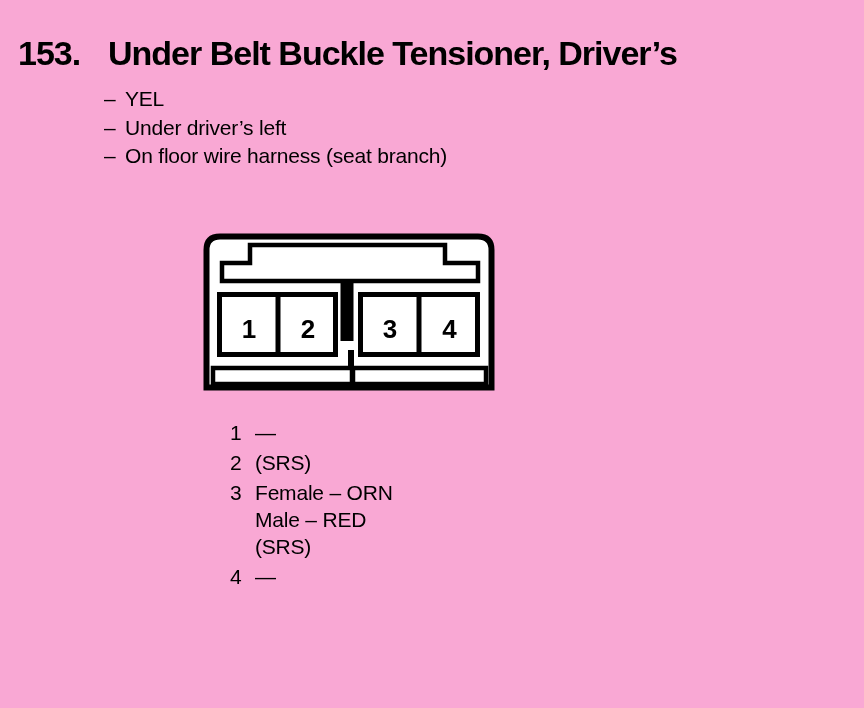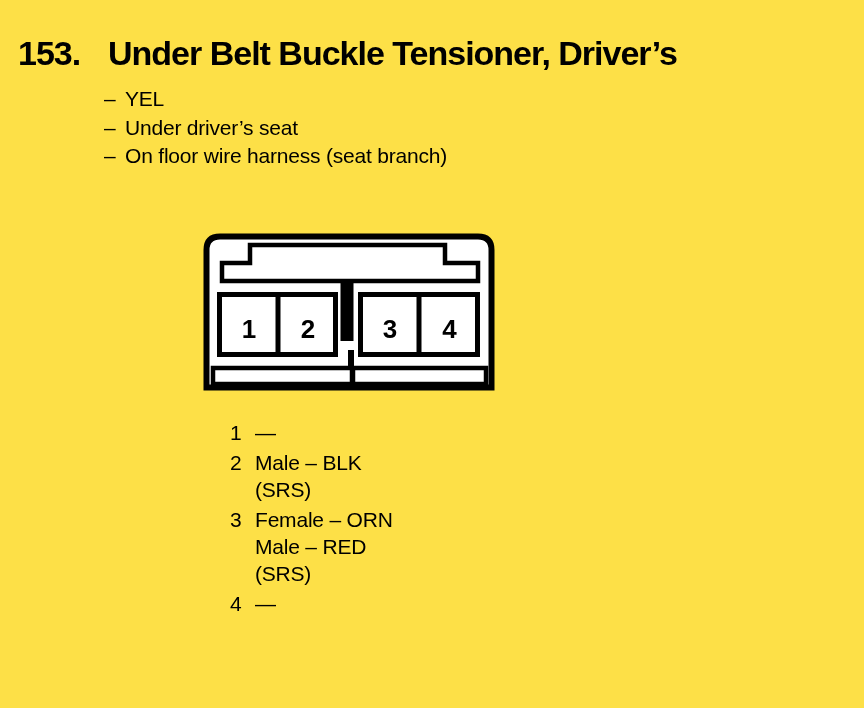--- a/index.html
+++ b/index.html
@@ -11,21 +11,21 @@
     width: 864px;
     height: 708px;
     position: relative;
     overflow: hidden;
     font-family: "Liberation Sans", sans-serif;
     color: #000000;
   }
   .page {
     position: absolute;
     inset: 0;
-    background: #fde047;
+    background: #f9a8d4;
   }
   
   .title-row {
     position: absolute;
     left: 18px;
     top: 36px;
     display: flex;
     font-weight: 700;
     font-size: 34px;
     line-height: 1;
@@ -104,21 +104,21 @@
     <span class="item-title">Under Belt Buckle Tensioner, Driver’s</span>
   </div>
 
   <div class="details">
     <div class="detail-item">
       <span class="detail-marker">–</span>
       <span>YEL</span>
     </div>
     <div class="detail-item">
       <span class="detail-marker">–</span>
-      <span>Under driver’s seat</span>
+      <span>Under driver’s left</span>
     </div>
     <div class="detail-item">
       <span class="detail-marker">–</span>
       <span>On floor wire harness (seat branch)</span>
     </div>
   </div>
 
   <div class="figure">
     <svg viewBox="0 0 300 165" xmlns="http://www.w3.org/2000/svg">
 
@@ -151,21 +151,20 @@
     <div class="pin-entry">
       <span class="pin-number">1</span>
       <div class="pin-lines">
         <span>—</span>
       </div>
     </div>
 
     <div class="pin-entry">
       <span class="pin-number">2</span>
       <div class="pin-lines">
-        <span>Male – BLK</span>
         <span>(SRS)</span>
       </div>
     </div>
 
     <div class="pin-entry">
       <span class="pin-number">3</span>
       <div class="pin-lines">
         <span>Female – ORN</span>
         <span>Male – RED</span>
         <span>(SRS)</span>

